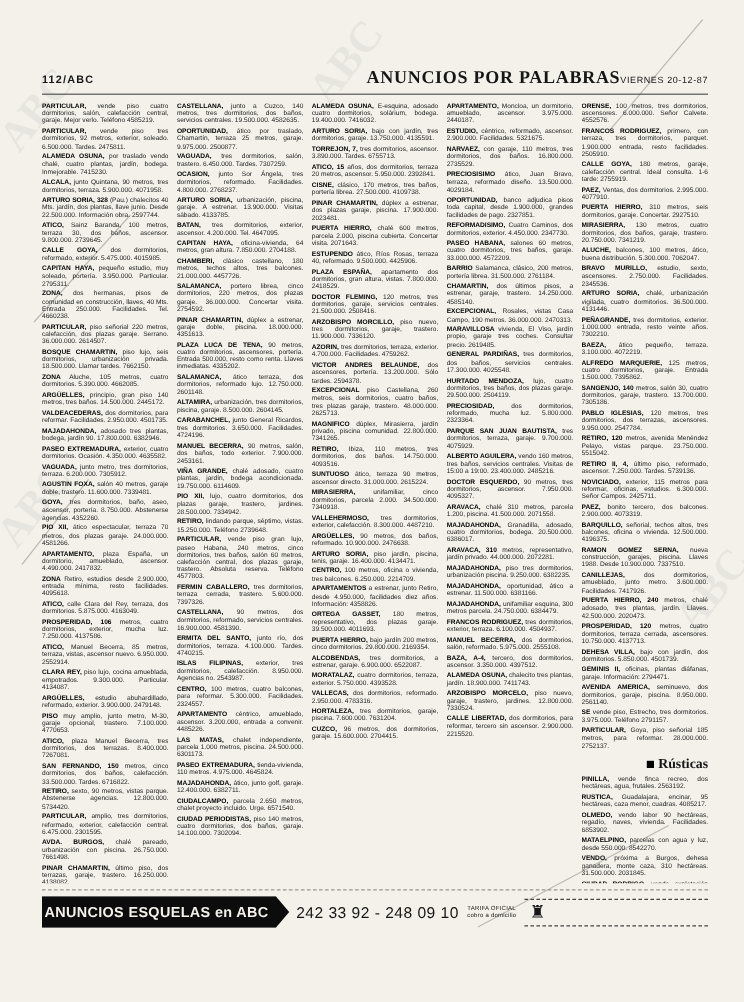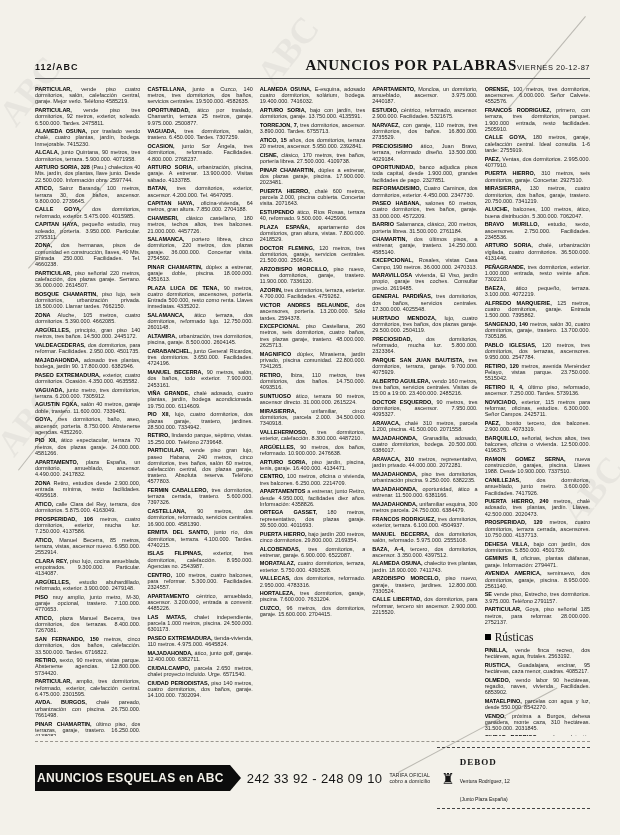--- a/index.html
+++ b/index.html
@@ -12,21 +12,21 @@
   .hdr .title{flex:1;text-align:right;font-family:"Liberation Serif",serif;font-weight:bold;
        font-size:15px;letter-spacing:.6px;white-space:nowrap;}
   .hdr .date{font-size:7.5px;letter-spacing:.5px;white-space:nowrap;}
   
   .cols{position:absolute;top:86px;left:35px;width:555px;height:650px;display:flex;gap:7px;}
   .col{flex:1 1 0;overflow:hidden;}
   .ad{font-size:5.5px;line-height:6.2px;text-align:justify;margin:0 0 2.5px;color:#222;
       overflow-wrap:anywhere;}
   .ad b{color:#000;}
   .sect{display:flex;align-items:center;gap:4px;margin:6px 0 4px;
-        font-family:"Liberation Serif",serif;font-weight:normal;font-size:11.5px;}
+        font-family:"Liberation Serif",serif;font-weight:bold;font-size:11.5px;justify-content:flex-end;}
   .sect .sq{width:6px;height:6px;background:#000;display:inline-block;}
   
   .foot{position:absolute;top:741px;left:35px;right:30px;display:flex;align-items:center;gap:7px;
         border-top:1px dashed #9a968e;padding-top:5px;}
   .esq{position:relative;background:#0c0c0c;color:#f3f1ea;font-weight:bold;font-size:12px;
        letter-spacing:.3px;padding:6px 6px 6px 2px;white-space:nowrap;}
   .esq:after{content:"";position:absolute;left:100%;top:0;border-top:13px solid transparent;
        border-bottom:13px solid transparent;border-left:11px solid #0c0c0c;}
   .phones{font-weight:normal;font-size:13px;letter-spacing:.4px;white-space:nowrap;margin-left:10px;}
   .tariff{font-size:5px;line-height:6px;letter-spacing:.2px;white-space:nowrap;}
@@ -237,21 +237,16 @@
 
   <div class="foot">
     <span class="esq">ANUNCIOS ESQUELAS en ABC</span>
     <span class="phones">242 33 92 - 248 09 10</span>
     <span class="tariff">
       <span>TARIFA OFICIAL</span><br>
       <span>cobro a domicilio</span>
     </span>
     <span class="debod">
       <span class="tower">♜</span>
-      <span>
-        <span class="nm">DEBOD</span><br>
-        <span class="ln">Ventura Rodríguez, 12</span><br>
-        <span class="ln">(Junto Plaza España)</span>
-      </span>
     </span>
   </div>
 
 </div>
 
 </body></html>

